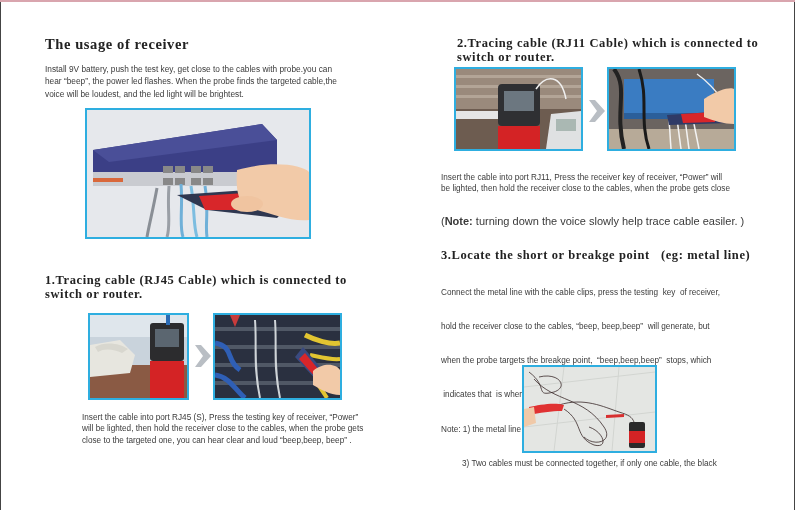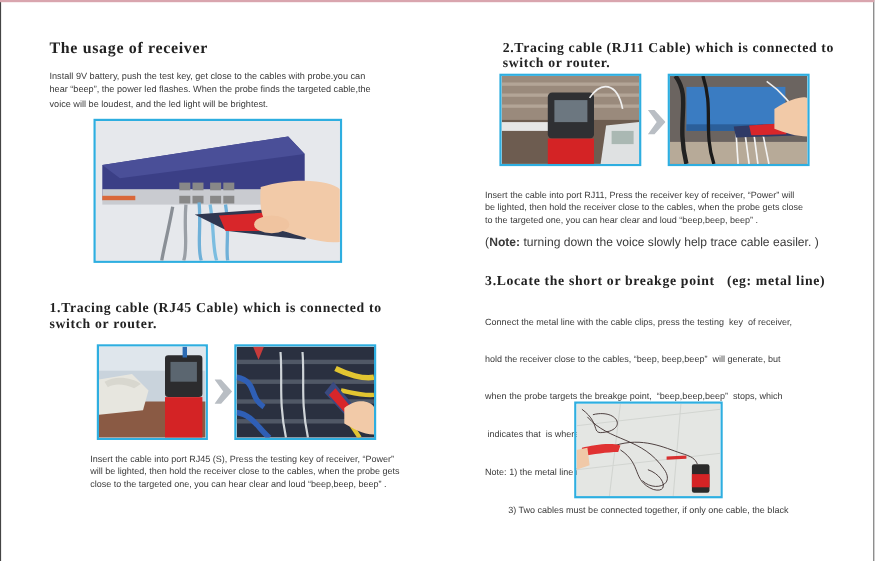--- a/index.html
+++ b/index.html
@@ -154,21 +154,20 @@
     <path d="M88,5 C110,20 118,40 125,45" stroke="#eee" stroke-width="1.5" fill="none"></path>
     <path d="M58,46 L120,42 L120,54 L60,56 Z" fill="#2f3a66"></path>
     <path d="M72,45 L105,43 L106,53 L74,54 Z" fill="#d8262a"></path>
     <path d="M95,30 C110,20 122,18 125,20 L125,55 C115,55 105,52 95,48 Z" fill="#f2caa8"></path>
   </svg>
 </div>
 
 <div class="p" style="left:441px; top:172px; width:330px; font-size:8.2px; line-height:11.4px;">
   <div>Insert the cable into port RJ11, Press the receiver  key  of receiver, “Power” will</div>
   <div>be lighted, then hold the receiver close to the cables, when the probe gets close</div>
-  <div>to the targeted one, you can hear clear and loud “beep,beep, beep” .</div>
 </div>
 <div class="p" style="left:441px; top:215px; width:330px; font-size:11px;">
   <span>(</span><b>Note:</b><span> turning down the voice slowly help trace cable easiler. )</span>
 </div>
 
 <div class="h" style="left:441px; top:248px; font-size:12.5px; white-space:pre;">3.Locate the short or breakge point   (eg: metal line)</div>
 <div class="p" style="left:441px; top:264px; width:330px; font-size:8.2px; line-height:11.4px; white-space:pre;">
   <div>Connect the metal line with the cable clips, press the testing  key  of receiver,</div>
   <div>hold the receiver close to the cables, “beep, beep,beep”  will generate, but</div>
   <div>when the probe targets the breakge point,  “beep,beep,beep”  stops, which</div>

